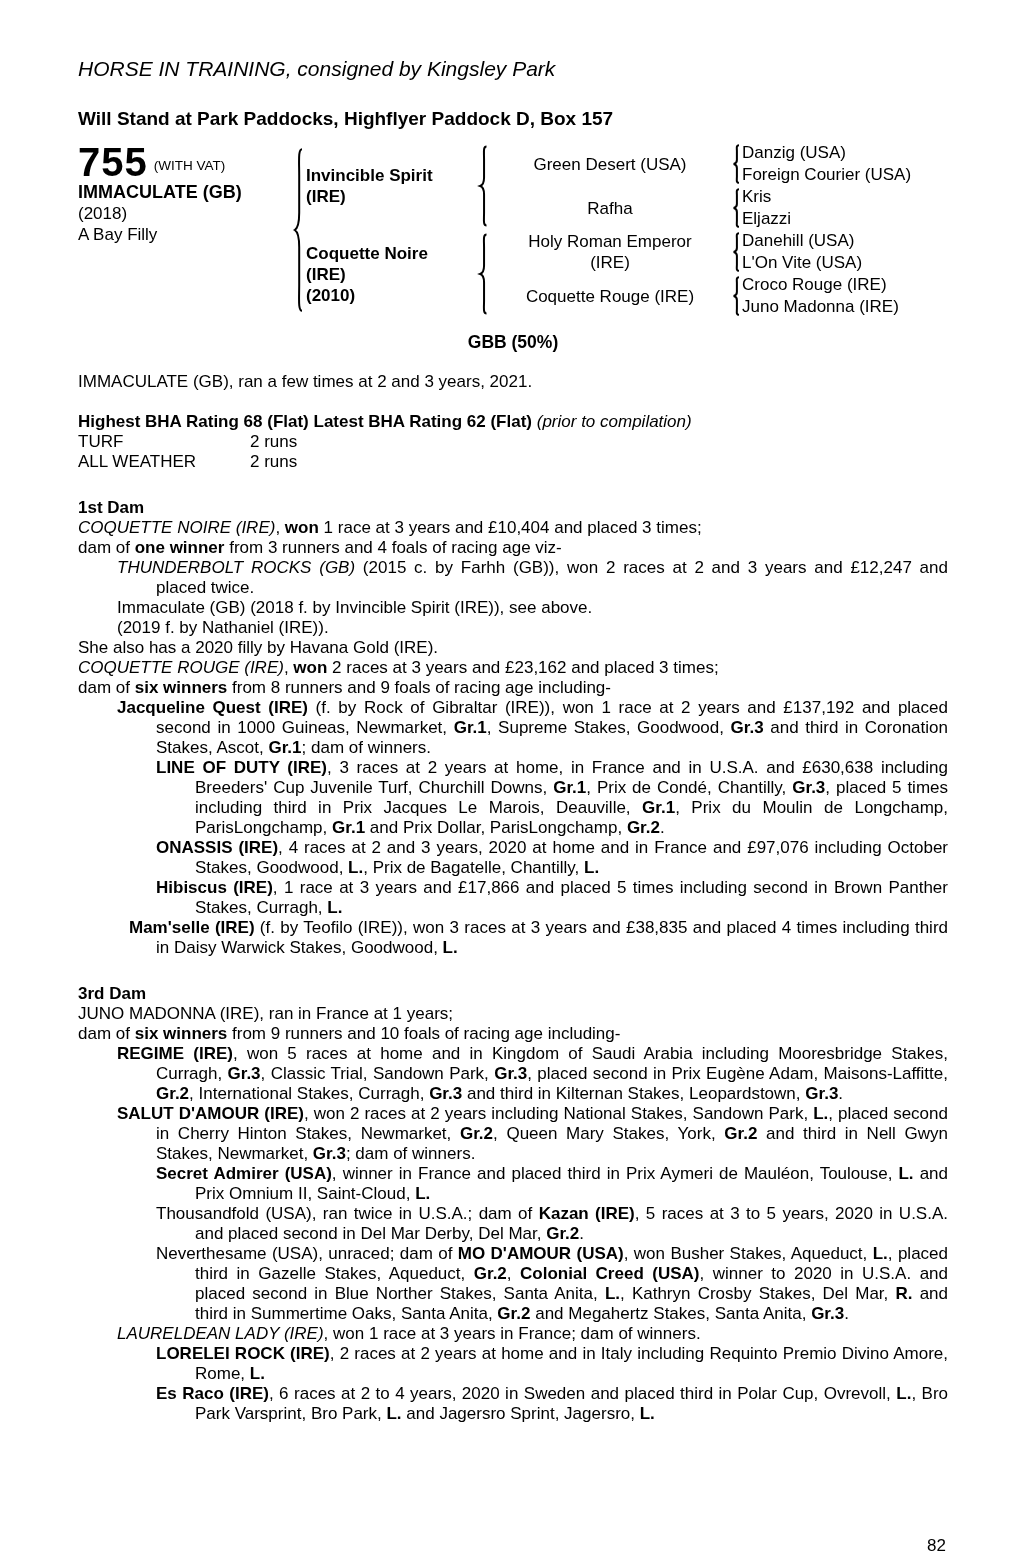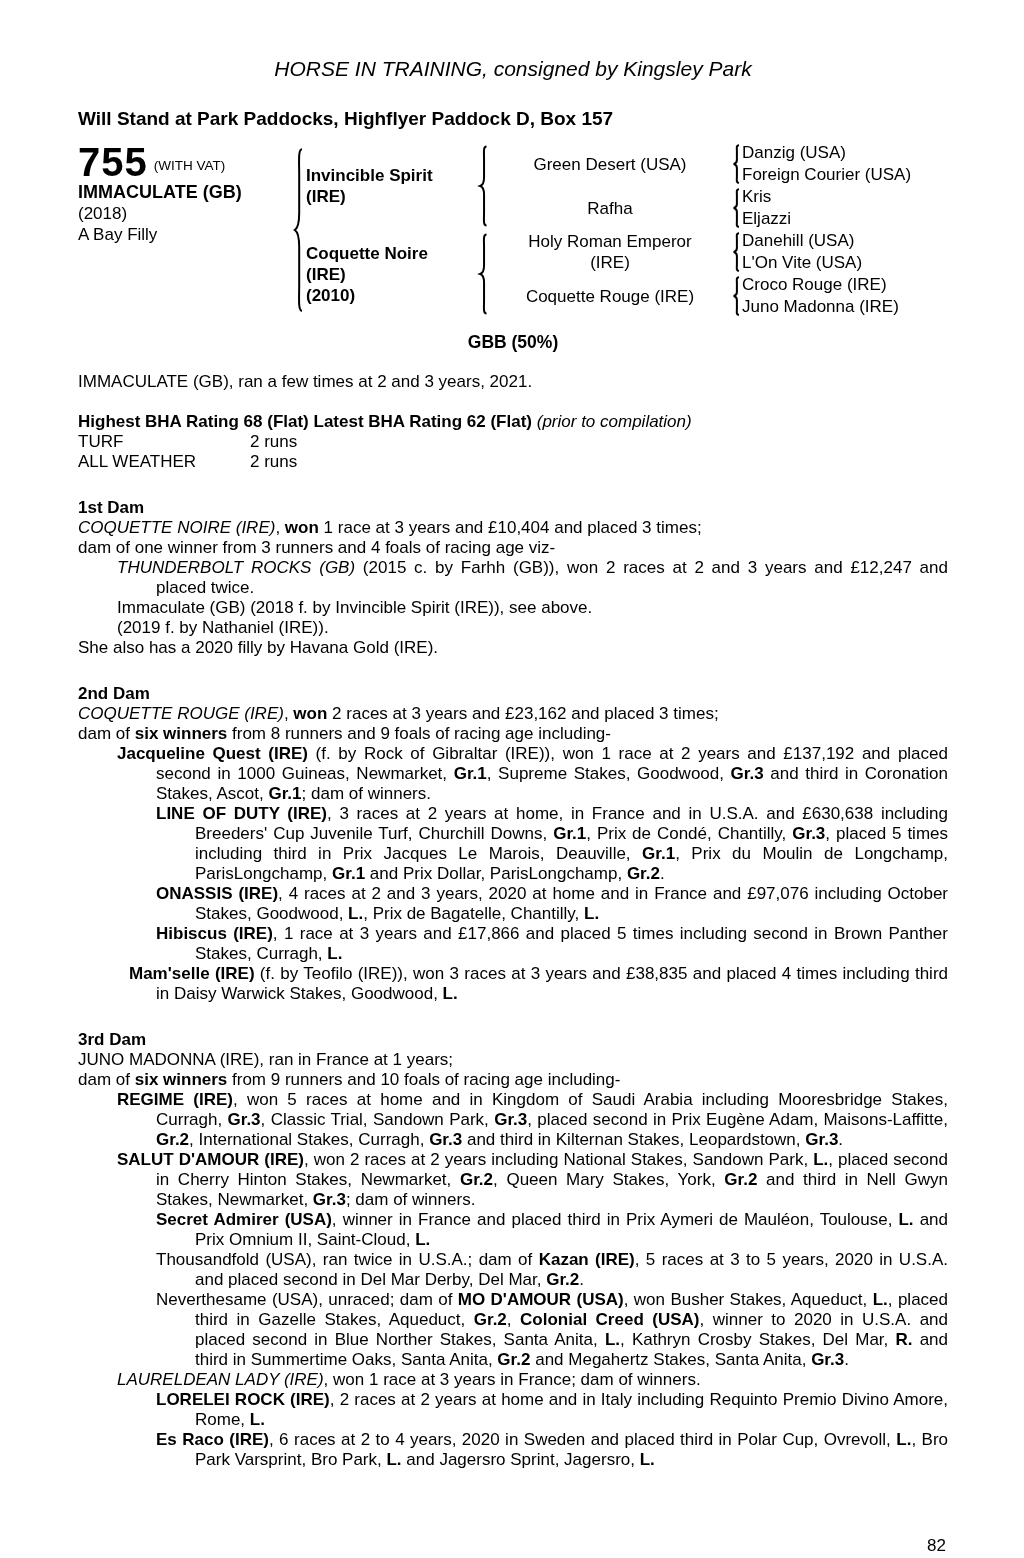--- a/index.html
+++ b/index.html
@@ -2,21 +2,21 @@
 <html><head>
 <meta charset="utf-8">
 <style>
   html,body{margin:0;padding:0;}
   body{
     width:1024px;height:1558px;overflow:hidden;background:#fff;color:#000;
     font-family:"Liberation Sans",sans-serif;font-size:17px;line-height:20px;
     position:relative;
   }
   .page{padding:56px 76px 0 78px;}
-  .title{text-align:center;font-style:italic;font-size:21px;line-height:26px;}
+  .title{font-style:italic;font-size:21px;line-height:26px;}
   .stand{margin-top:26px;font-weight:bold;font-size:19px;line-height:22px;}
 
   
   .ped{display:flex;margin-top:10px;height:180px;}
   .ped-info{width:212px;flex:0 0 212px;}
   .lot-line{display:flex;align-items:center;margin-top:2px;}
   .lot-num{font-size:40px;font-weight:bold;line-height:40px;letter-spacing:1px;}
   .lot-vat{font-size:13.5px;margin-left:6px;padding-top:8px;}
   .ped-horse{}
   .ped-horse .hname{font-weight:bold;font-size:18px;line-height:21px;}
@@ -150,29 +150,28 @@
     </div>
     <div class="r-row">
       <span class="r-label">ALL WEATHER</span>
       <span>2 runs</span>
     </div>
   </div>
 
   <div>
     <div class="sec-h">1st Dam</div>
     <p class="p0"><span style="font-style: italic;">COQUETTE NOIRE (IRE)</span><span>, </span><span style="font-weight: bold;">won</span><span> 1 race at 3 years and £10,404 and placed 3 times;</span></p>
-    <p class="p0"><span>dam of </span><span style="font-weight: normal;">one winner</span><span> from 3 runners and 4 foals of racing age viz-</span></p>
+    <p class="p0"><span>dam of </span><span style="font-weight: bold;">one winner</span><span> from 3 runners and 4 foals of racing age viz-</span></p>
     <p class="hang1"><span style="font-style: italic;">THUNDERBOLT ROCKS (GB)</span><span> (2015 c. by Farhh (GB)), won 2 races at 2 and 3 years and £12,247 and placed twice.</span></p>
     <p class="hang1"><span>Immaculate (GB) (2018 f. by Invincible Spirit (IRE)), see above.</span></p>
     <p class="hang1"><span>(2019 f. by Nathaniel (IRE)).</span></p>
     <p class="p0"><span>She also has a 2020 filly by Havana Gold (IRE).</span></p>
   </div>
 
   <div>
-    <div class="sec-h">2nd Dam</div>
     <p class="p0"><span style="font-style: italic;">COQUETTE ROUGE (IRE)</span><span>, </span><span style="font-weight: bold;">won</span><span> 2 races at 3 years and £23,162 and placed 3 times;</span></p>
     <p class="p0"><span>dam of </span><span style="font-weight: bold;">six winners</span><span> from 8 runners and 9 foals of racing age including-</span></p>
     <p class="hang1"><span style="font-weight: bold;">Jacqueline Quest (IRE)</span><span> (f. by Rock of Gibraltar (IRE)), won 1 race at 2 years and £137,192 and placed second in 1000 Guineas, Newmarket, </span><span style="font-weight: bold;">Gr.1</span><span>, Supreme Stakes, Goodwood, </span><span style="font-weight: bold;">Gr.3</span><span> and third in Coronation Stakes, Ascot, </span><span style="font-weight: bold;">Gr.1</span><span>; dam of winners.</span></p>
     <p class="hang2"><span style="font-weight: bold;">LINE OF DUTY (IRE)</span><span>, 3 races at 2 years at home, in France and in U.S.A. and £630,638 including Breeders' Cup Juvenile Turf, Churchill Downs, </span><span style="font-weight: bold;">Gr.1</span><span>, Prix de Condé, Chantilly, </span><span style="font-weight: bold;">Gr.3</span><span>, placed 5 times including third in Prix Jacques Le Marois, Deauville, </span><span style="font-weight: bold;">Gr.1</span><span>, Prix du Moulin de Longchamp, ParisLongchamp, </span><span style="font-weight: bold;">Gr.1</span><span> and Prix Dollar, ParisLongchamp, </span><span style="font-weight: bold;">Gr.2</span><span>.</span></p>
     <p class="hang2"><span style="font-weight: bold;">ONASSIS (IRE)</span><span>, 4 races at 2 and 3 years, 2020 at home and in France and £97,076 including October Stakes, Goodwood, </span><span style="font-weight: bold;">L.</span><span>, Prix de Bagatelle, Chantilly, </span><span style="font-weight: bold;">L.</span></p>
     <p class="hang2"><span style="font-weight: bold;">Hibiscus (IRE)</span><span>, 1 race at 3 years and £17,866 and placed 5 times including second in Brown Panther Stakes, Curragh, </span><span style="font-weight: bold;">L.</span></p>
     <p class="hang1"><span style="font-weight: bold; margin-left: 12px;">Mam'selle (IRE)</span><span> (f. by Teofilo (IRE)), won 3 races at 3 years and £38,835 and placed 4 times including third in Daisy Warwick Stakes, Goodwood, </span><span style="font-weight: bold;">L.</span></p>
   </div>
 
   <div>

